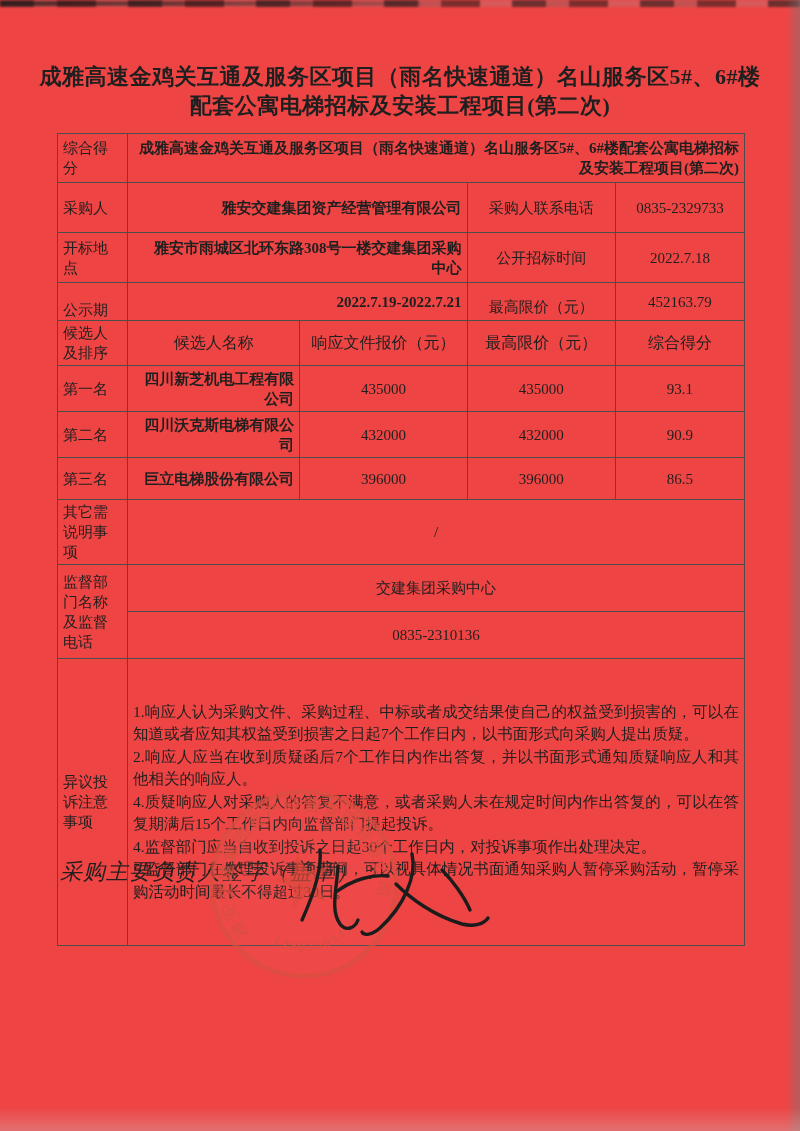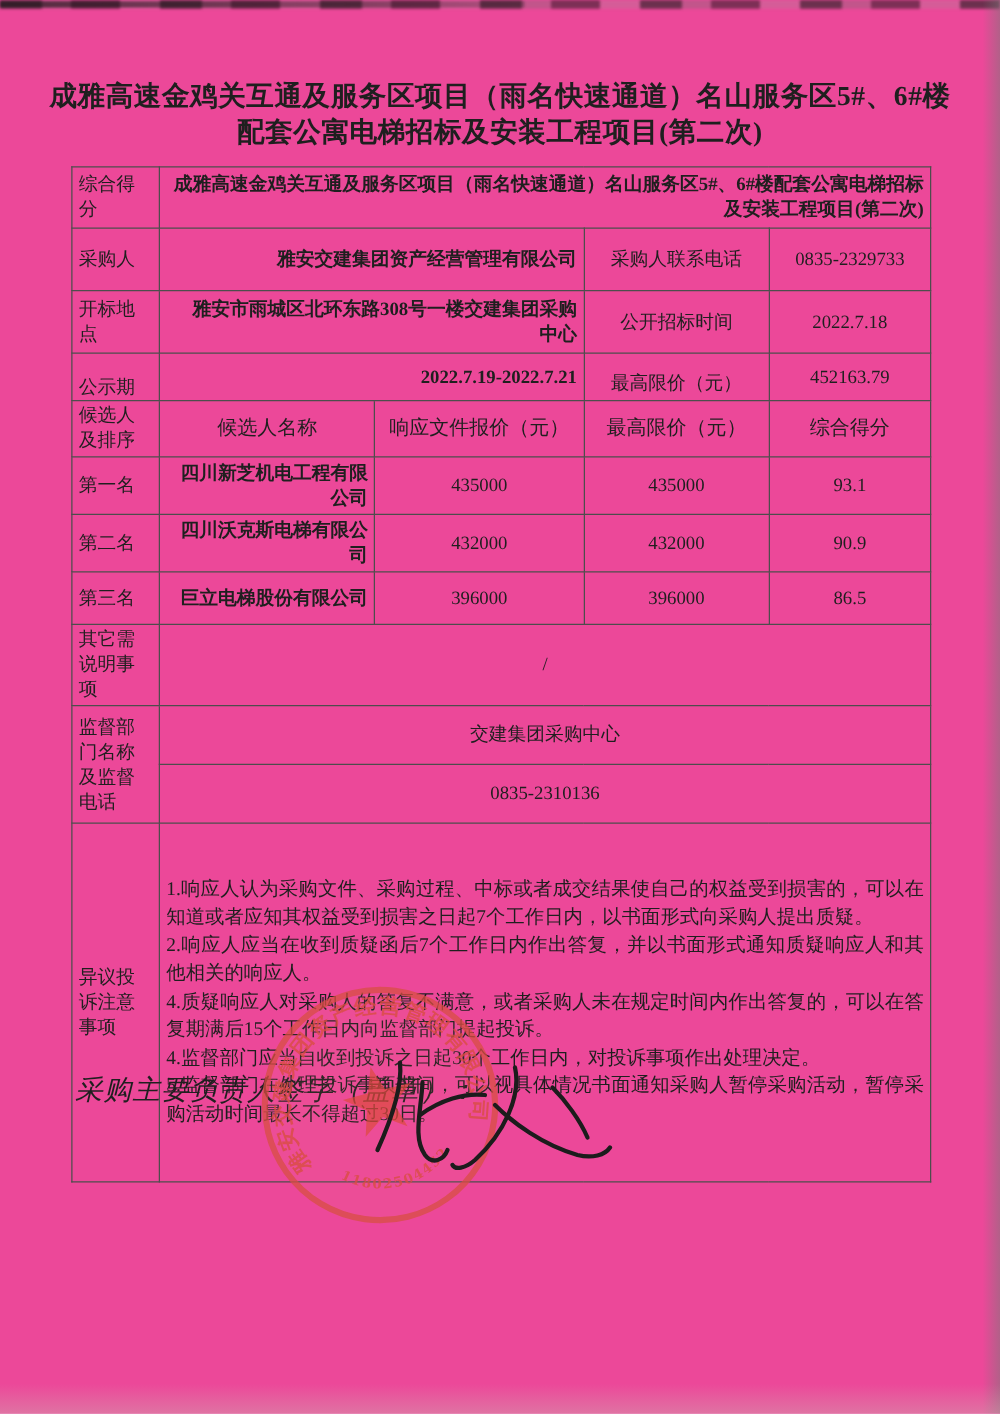--- a/index.html
+++ b/index.html
@@ -3,21 +3,21 @@
 <meta charset="utf-8">
 <style>
   html,body{margin:0;padding:0;}
   body{
     width:800px;height:1131px;
     background:#e9e9e9;
     font-family:"Liberation Serif","DejaVu Serif",serif;
   }
   #page{
     position:relative;width:800px;height:1131px;overflow:hidden;
-    background:#ec4899;color:#1f1f1f;
+    background:#ef4444;color:#1f1f1f;
   }
   
   #scan-top{
     position:absolute;top:0;left:0;width:100%;height:7px;
     background:repeating-linear-gradient(90deg,
       rgba(35,35,35,.85) 0 34px, rgba(110,110,110,.45) 34px 57px,
       rgba(25,25,25,.7) 57px 96px, rgba(150,150,150,.35) 96px 128px);
     filter:blur(1.3px);opacity:.75;
   }
   #scan-top2{

